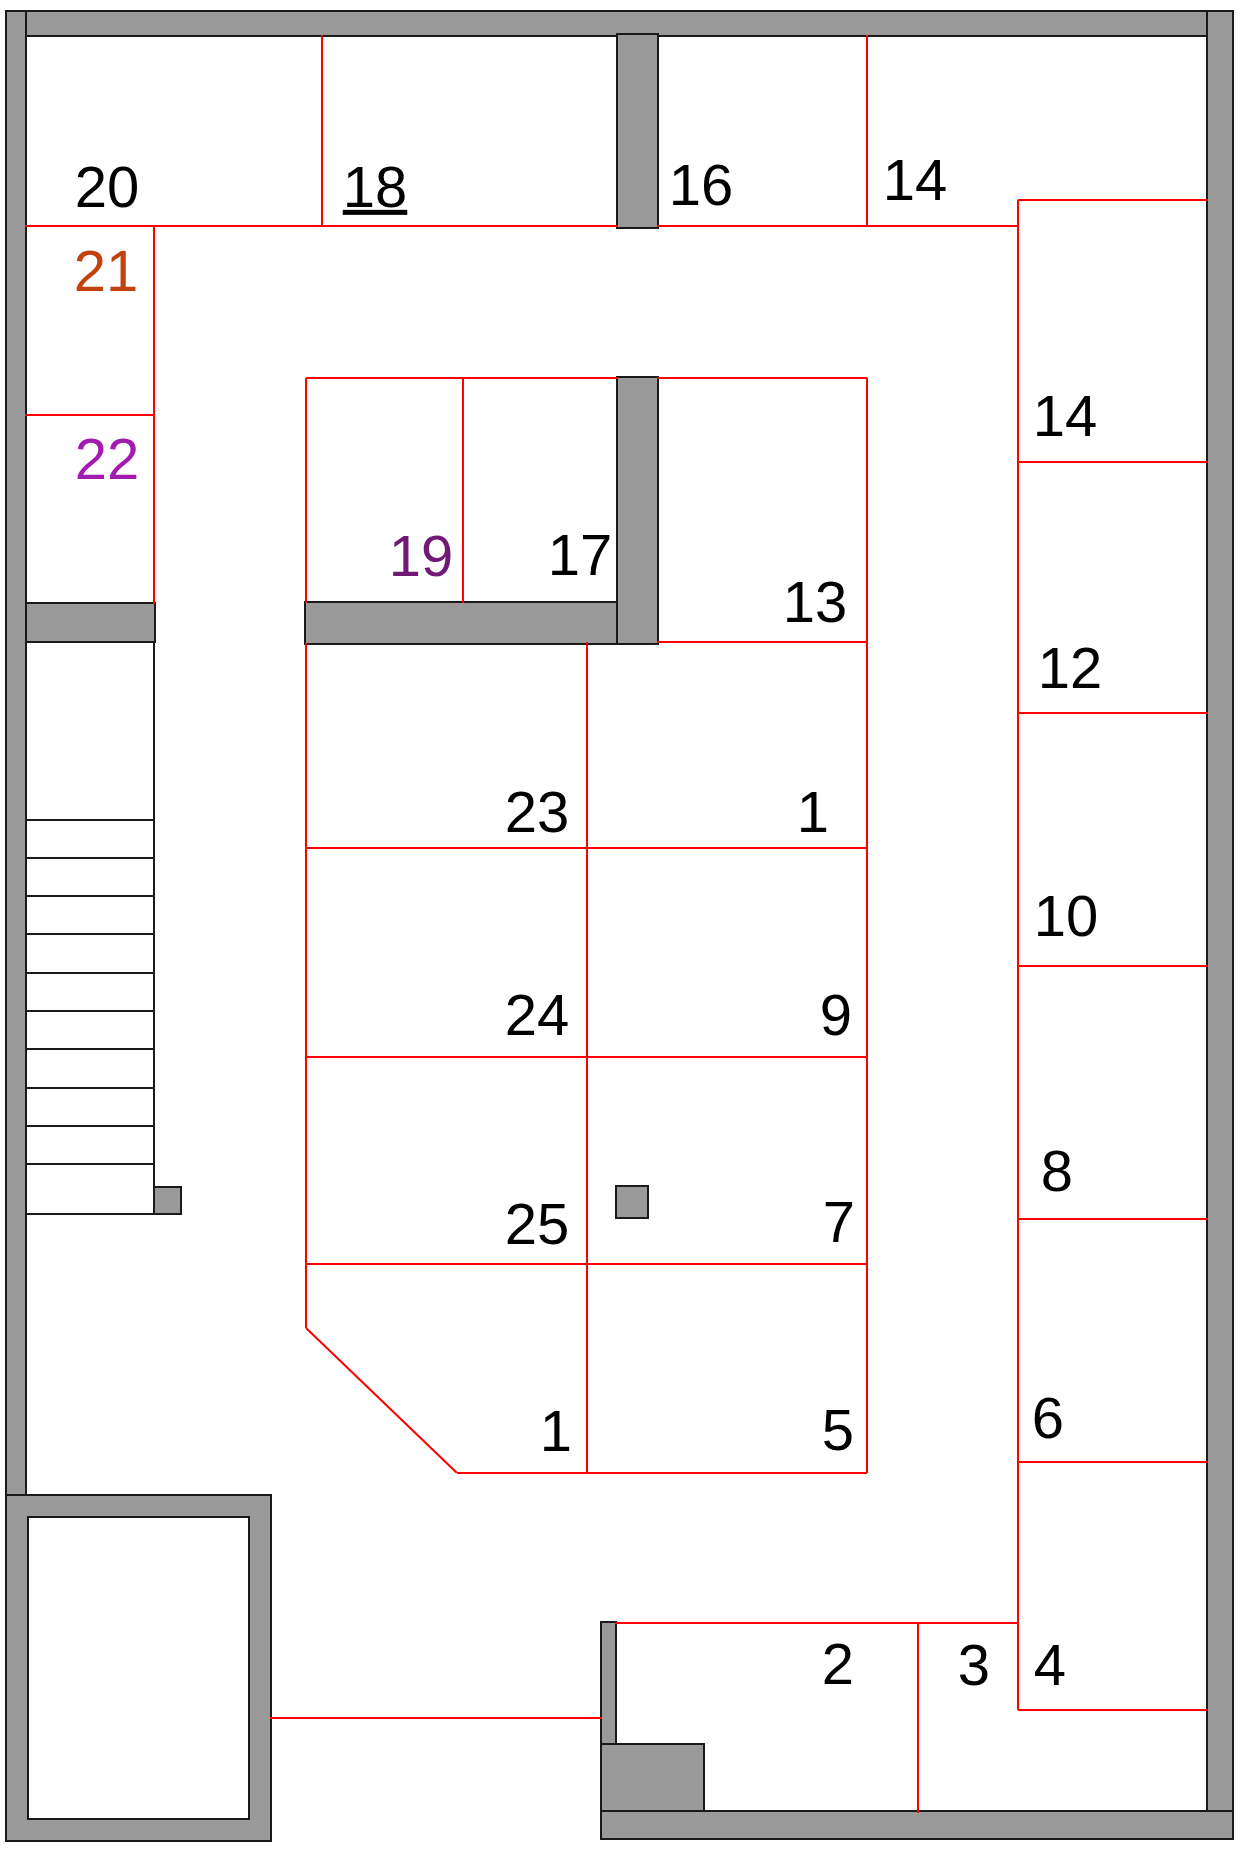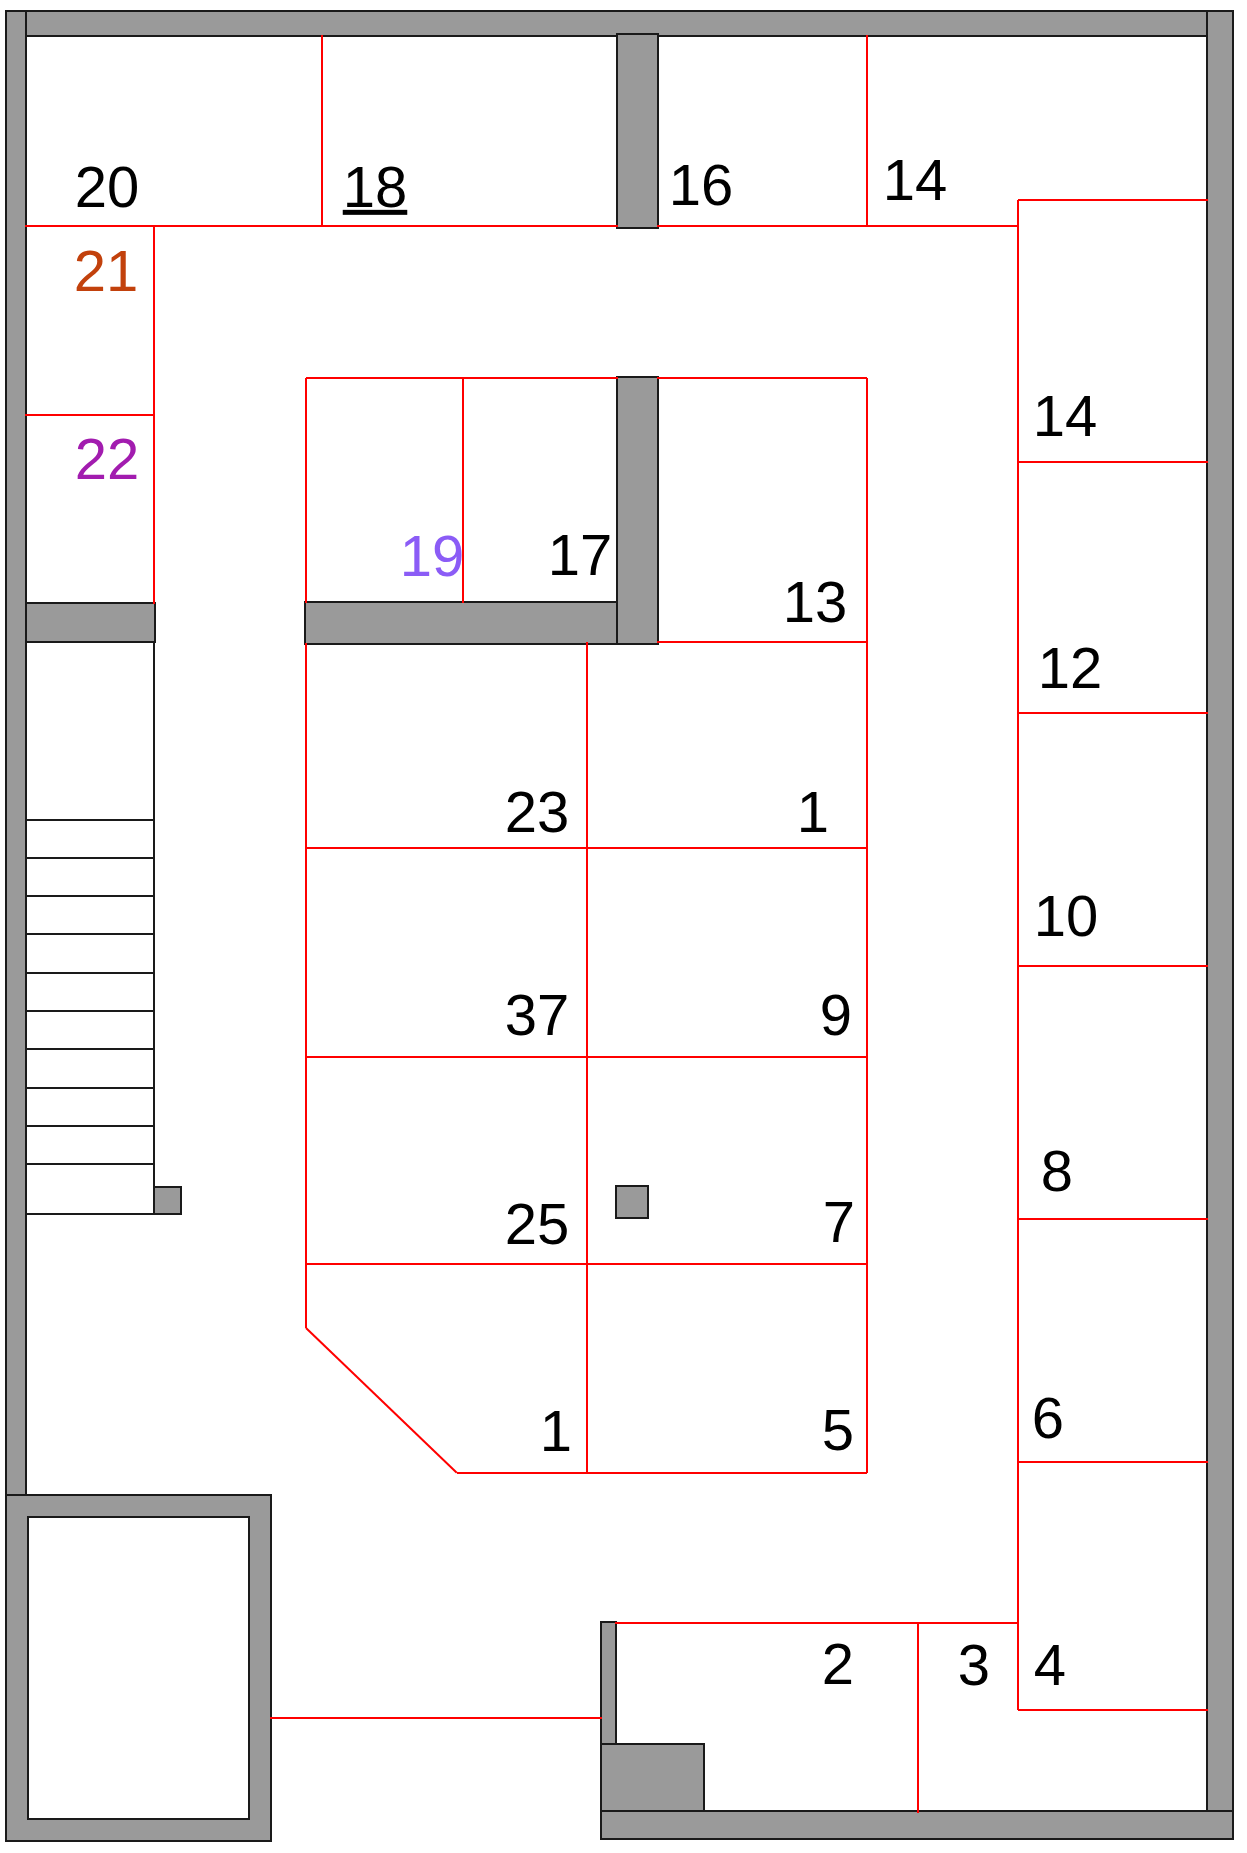--- a/index.html
+++ b/index.html
@@ -120,29 +120,29 @@
     <div class="partition" style="background: rgb(255, 0, 0); left: 305px; top: 643px; width: 2px; height: 685px;"></div>
     <div class="partition" style="background: rgb(255, 0, 0); left: 1017px; top: 200px; width: 2px; height: 1510px;"></div>
     <div class="partition" style="background: rgb(255, 0, 0); left: 917px; top: 1623px; width: 2px; height: 190px;"></div>
     <div class="partition" style="background: rgb(255, 0, 0); left: 306px; top: 1327px; width: 209.347px; height: 2px; transform-origin: 0px 50%; transform: rotate(43.8388deg);"></div>
     <div class="room-label" style="left: 107px; top: 188px; color: rgb(0, 0, 0);">20</div>
     <div class="room-label" style="left: 375px; top: 188px; color: rgb(0, 0, 0); text-decoration: underline;">18</div>
     <div class="room-label" style="left: 701px; top: 186px; color: rgb(0, 0, 0);">16</div>
     <div class="room-label" style="left: 915px; top: 181px; color: rgb(0, 0, 0);">14</div>
     <div class="room-label" style="left: 106px; top: 272px; color: #c2410c;">21</div>
     <div class="room-label" style="left: 107px; top: 460px; color: #a21caf;">22</div>
-    <div class="room-label" style="left: 432px; top: 557px; color: #8b5cf6; text-align: center;">19</div>
+    <div class="room-label" style="left: 421px; top: 557px; color: #701a75; text-align: center;">19</div>
     <div class="room-label" style="left: 580px; top: 556px; color: rgb(0, 0, 0);">17</div>
     <div class="room-label" style="left: 815px; top: 603px; color: rgb(0, 0, 0);">13</div>
     <div class="room-label" style="left: 1065px; top: 417px; color: rgb(0, 0, 0); text-align: center;">14</div>
     <div class="room-label" style="left: 1070px; top: 669px; color: rgb(0, 0, 0);">12</div>
     <div class="room-label" style="left: 537px; top: 813px; color: rgb(0, 0, 0);">23</div>
     <div class="room-label" style="left: 813px; top: 813px; color: rgb(0, 0, 0);">1</div>
     <div class="room-label" style="left: 1066px; top: 917px; color: rgb(0, 0, 0);">10</div>
-    <div class="room-label" style="left: 537px; top: 1016px; color: rgb(0, 0, 0);">37</div>
+    <div class="room-label" style="left: 537px; top: 1016px; color: rgb(0, 0, 0);">24</div>
     <div class="room-label" style="left: 836px; top: 1016px; color: rgb(0, 0, 0);">9</div>
     <div class="room-label" style="left: 1057px; top: 1172px; color: rgb(0, 0, 0);">8</div>
     <div class="room-label" style="left: 537px; top: 1225px; color: rgb(0, 0, 0);">25</div>
     <div class="room-label" style="left: 839px; top: 1223px; color: rgb(0, 0, 0);">7</div>
     <div class="room-label" style="left: 1048px; top: 1419px; color: rgb(0, 0, 0);">6</div>
     <div class="room-label" style="left: 556px; top: 1432px; color: rgb(0, 0, 0);">1</div>
     <div class="room-label" style="left: 838px; top: 1431px; color: rgb(0, 0, 0);">5</div>
     <div class="room-label" style="left: 838px; top: 1665px; color: rgb(0, 0, 0);">2</div>
     <div class="room-label" style="left: 974px; top: 1666px; color: rgb(0, 0, 0);">3</div>
     <div class="room-label" style="left: 1050px; top: 1666px; color: rgb(0, 0, 0);">4</div>

